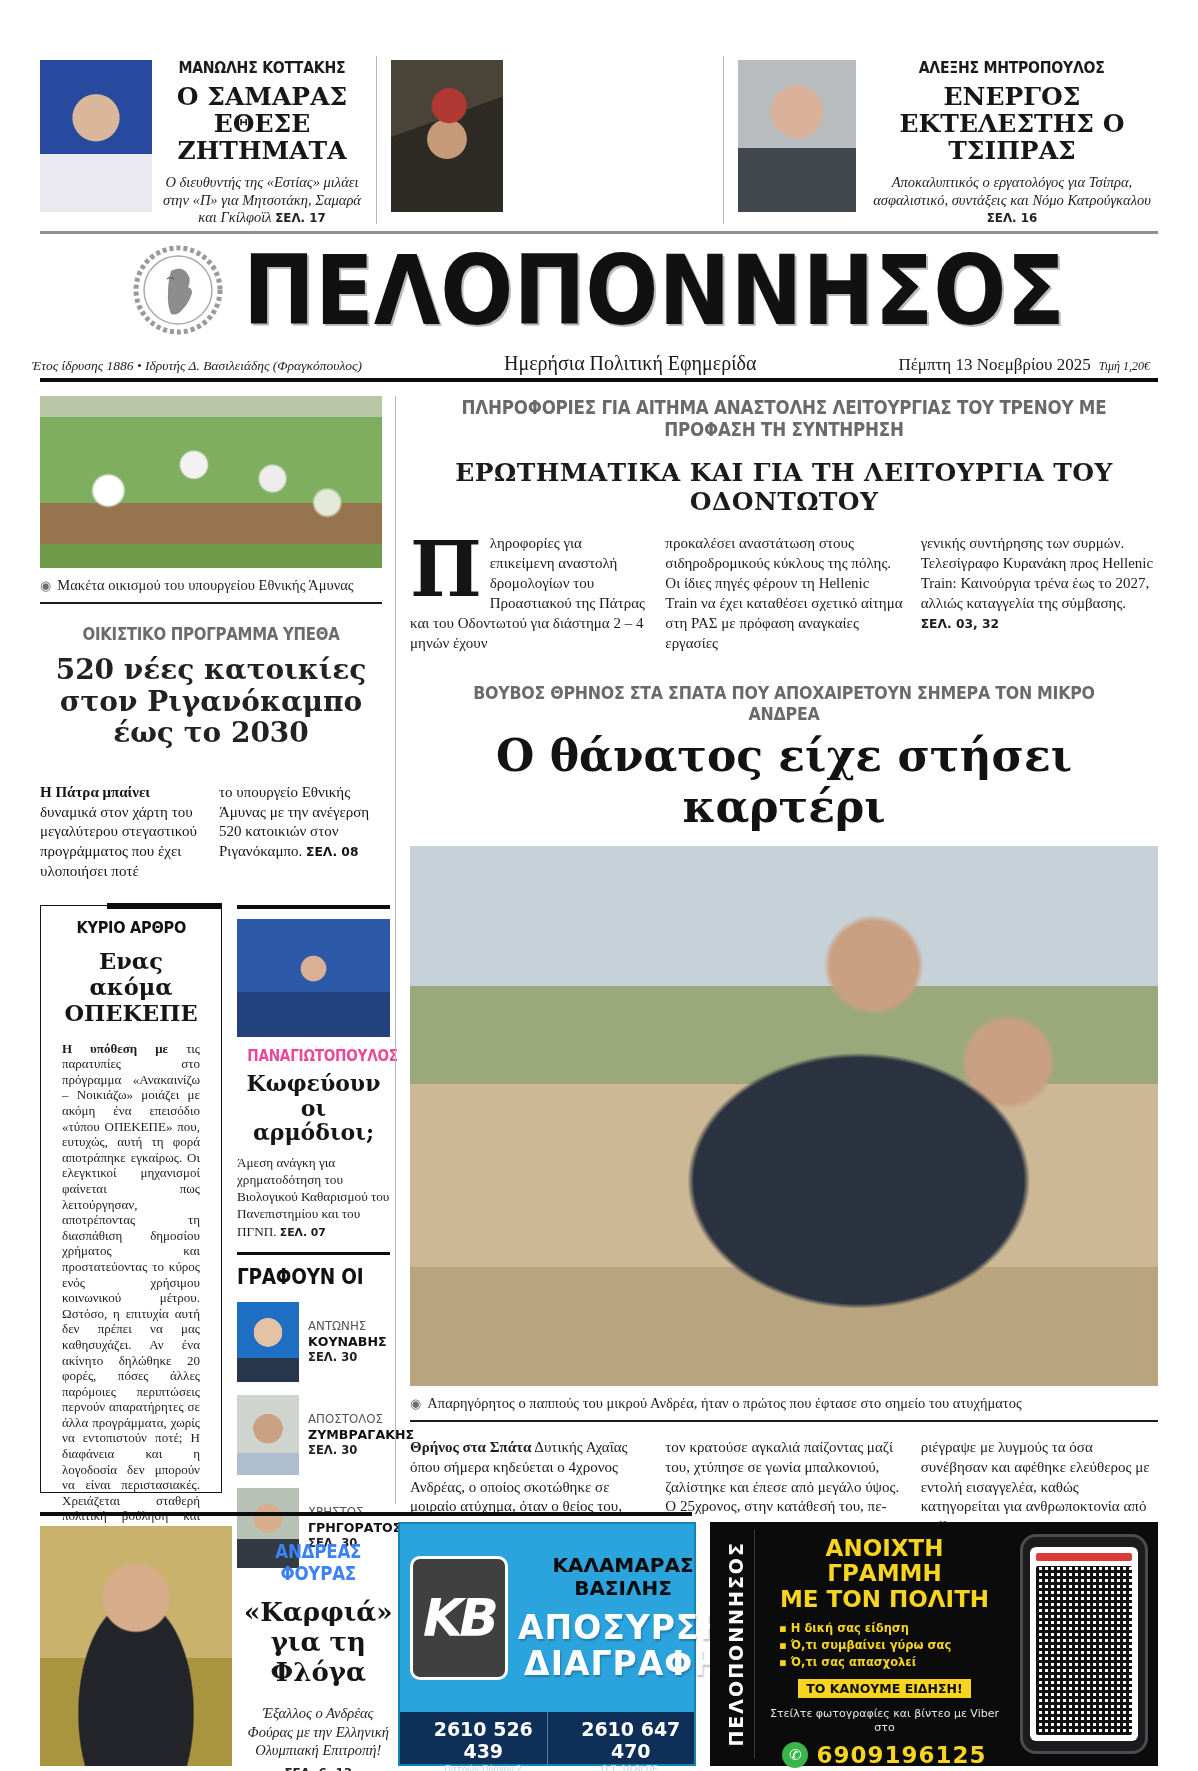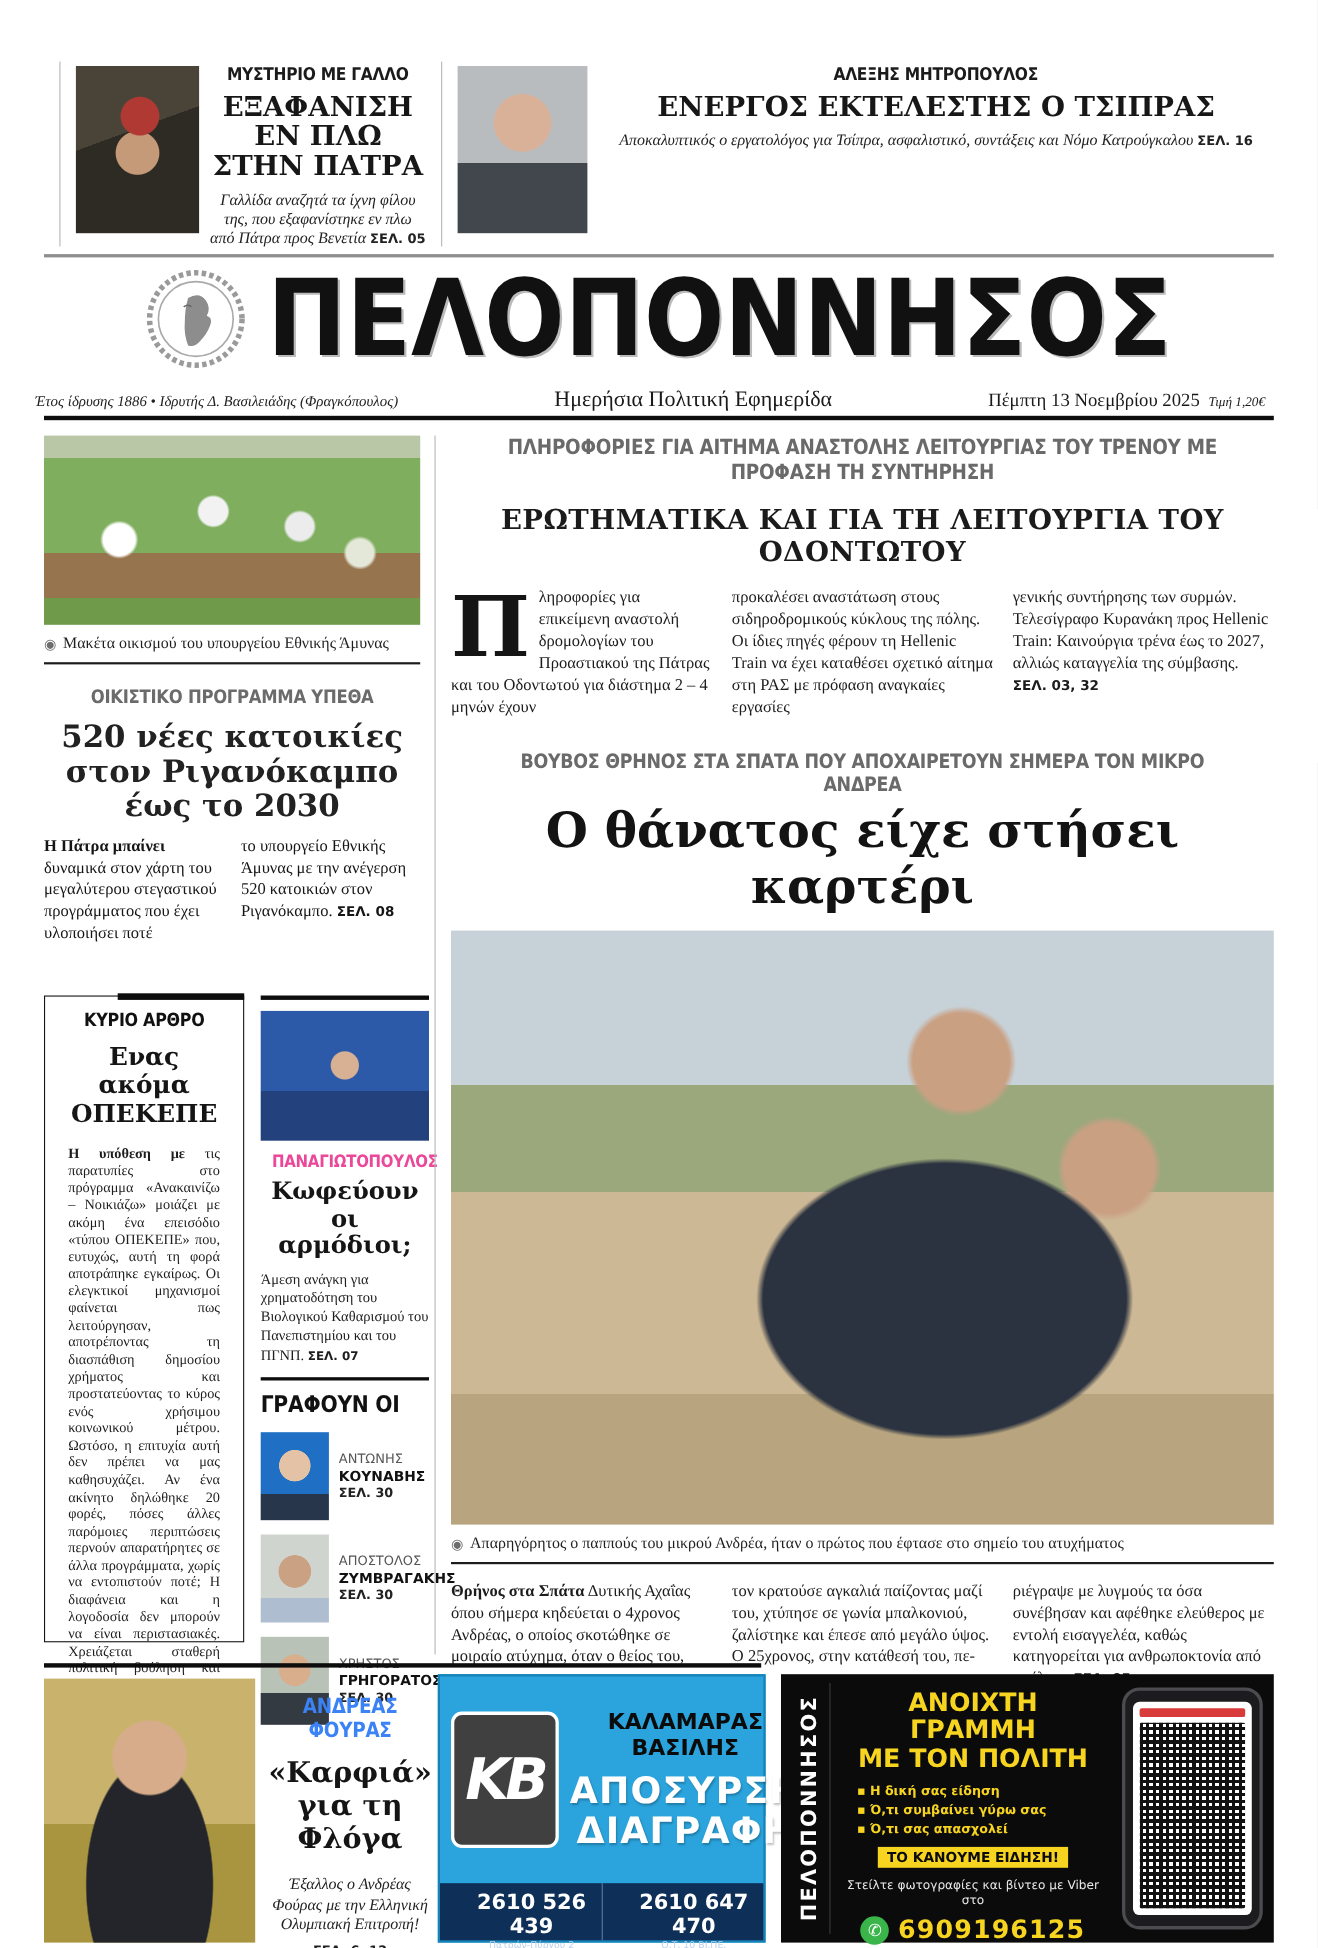--- a/index.html
+++ b/index.html
@@ -53,21 +53,21 @@
     radial-gradient(circle at 45% 40%,#f2f2f2 0 6%,rgba(0,0,0,0) 7%),
     radial-gradient(circle at 68% 48%,#ececec 0 5%,rgba(0,0,0,0) 6%),
     radial-gradient(circle at 84% 62%,#e4e8d8 0 4%,rgba(0,0,0,0) 5%),
     linear-gradient(to bottom,#b9c7a6 0 12%,#7fae5e 12% 62%,#96744d 62% 86%,#6f9a4a 86% 100%);}
   .caption-row{display:flex;gap:6px;align-items:flex-start;margin-top:9px;font-size:14.5px;color:#1f1f1f;}
   .cap-icon{color:#6d6d6d;font-size:13px;line-height:18px;}
   .leftcol .hairline{margin-top:7px;}
   .housing-kicker{margin-top:20px;text-align:center;font-size:17px;color:#6b6b6b;}
   .housing-head{margin-top:10px;text-align:center;font-family:"DejaVu Serif",serif;font-weight:600;
                 font-size:28px;line-height:1.13;color:#222;}
-  .housing-body{margin-top:12px;display:flex;gap:16px;font-size:15px;line-height:1.32;}
+  .housing-body{margin-top:34px;display:flex;gap:16px;font-size:15px;line-height:1.32;}
   .housing-body .col{flex:1;}
 
   
   .edit-box{left:40px;top:905px;width:182px;height:588px;border:1.5px solid #141414;box-sizing:border-box;
             padding:12px 21px 10px;}
   .edit-box::before{content:"";position:absolute;top:-3px;right:-1px;width:64%;height:6px;background:#0d0d0d;}
   .edit-kicker{text-align:center;font-size:16.5px;color:#111;}
   .edit-head{text-align:center;font-family:"DejaVu Serif",serif;font-weight:700;font-size:22.5px;
              line-height:1.15;margin-top:12px;}
   .edit-body{margin-top:14px;font-size:13px;line-height:15.6px;text-align:justify;color:#1d1d1d;}
@@ -175,28 +175,31 @@
      repeating-linear-gradient(90deg,#111 0 3px,#fff 3px 6px);border-radius:2px;}
 
   b.leadin{font-family:inherit;}
 </style>
 </head>
 <body>
 
 <div class="page">
 
   <div class="abs top-strip">
+    <div class="ts-item" style="width:322px;">
+      <div class="ts-photo photo photo-kottakis"></div>
+      <div class="ts-text">
+        <div class="ts-kicker cond"><span class="squeeze">ΜΑΝΩΛΗΣ ΚΟΤΤΑΚΗΣ</span></div>
+        <div class="ts-head serifhead">Ο ΣΑΜΑΡΑΣ ΕΘΕΣΕ ΖΗΤΗΜΑΤΑ</div>
+        <div class="ts-dek italicdek"><span>Ο διευθυντής της «Εστίας» μιλάει στην «Π» για Μητσοτάκη, Σαμαρά και Γκίλφοϊλ </span><span class="pageref">ΣΕΛ. 17</span></div>
+      </div>
+    </div>
     <div class="ts-sep"></div>
     <div class="ts-item" style="width:318px;">
       <div class="ts-photo photo photo-night"></div>
-      <div class="ts-text">
-        <div class="ts-kicker cond"><span class="squeeze">ΜΥΣΤΗΡΙΟ ΜΕ ΓΑΛΛΟ</span></div>
-        <div class="ts-head serifhead">ΕΞΑΦΑΝΙΣΗ ΕΝ ΠΛΩ ΣΤΗΝ ΠΑΤΡΑ</div>
-        <div class="ts-dek italicdek"><span>Γαλλίδα αναζητά τα ίχνη φίλου της, που εξαφανίστηκε εν πλω από Πάτρα προς Βενετία </span><span class="pageref">ΣΕΛ. 05</span></div>
-      </div>
     </div>
     <div class="ts-sep"></div>
     <div class="ts-item" style="flex:1;">
       <div class="ts-photo photo photo-mitropoulos" style="width:118px;"></div>
       <div class="ts-text">
         <div class="ts-kicker cond"><span class="squeeze">ΑΛΕΞΗΣ ΜΗΤΡΟΠΟΥΛΟΣ</span></div>
         <div class="ts-head serifhead">ΕΝΕΡΓΟΣ ΕΚΤΕΛΕΣΤΗΣ Ο ΤΣΙΠΡΑΣ</div>
         <div class="ts-dek italicdek"><span>Αποκαλυπτικός ο εργατολόγος για Τσίπρα, ασφαλιστικό, συντάξεις και Νόμο Κατρούγκαλου </span><span class="pageref">ΣΕΛ. 16</span></div>
       </div>
     </div>

